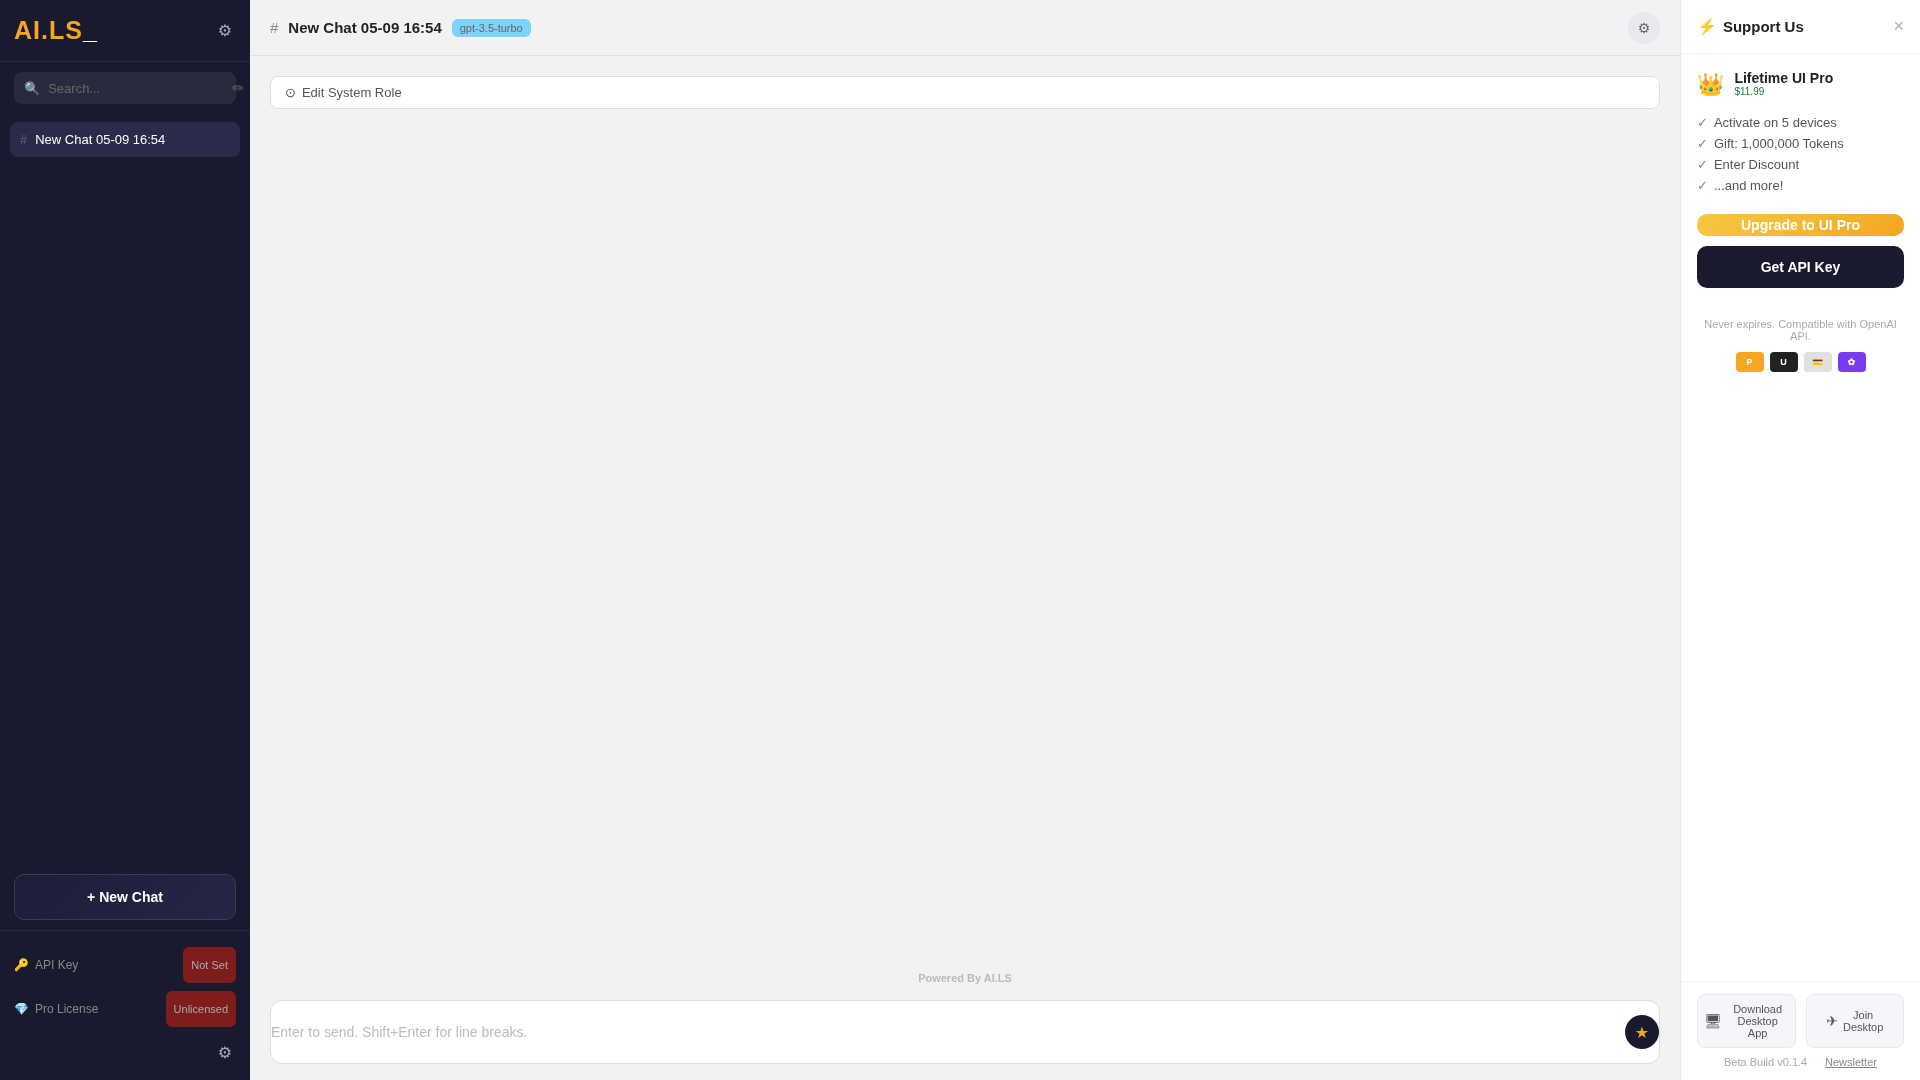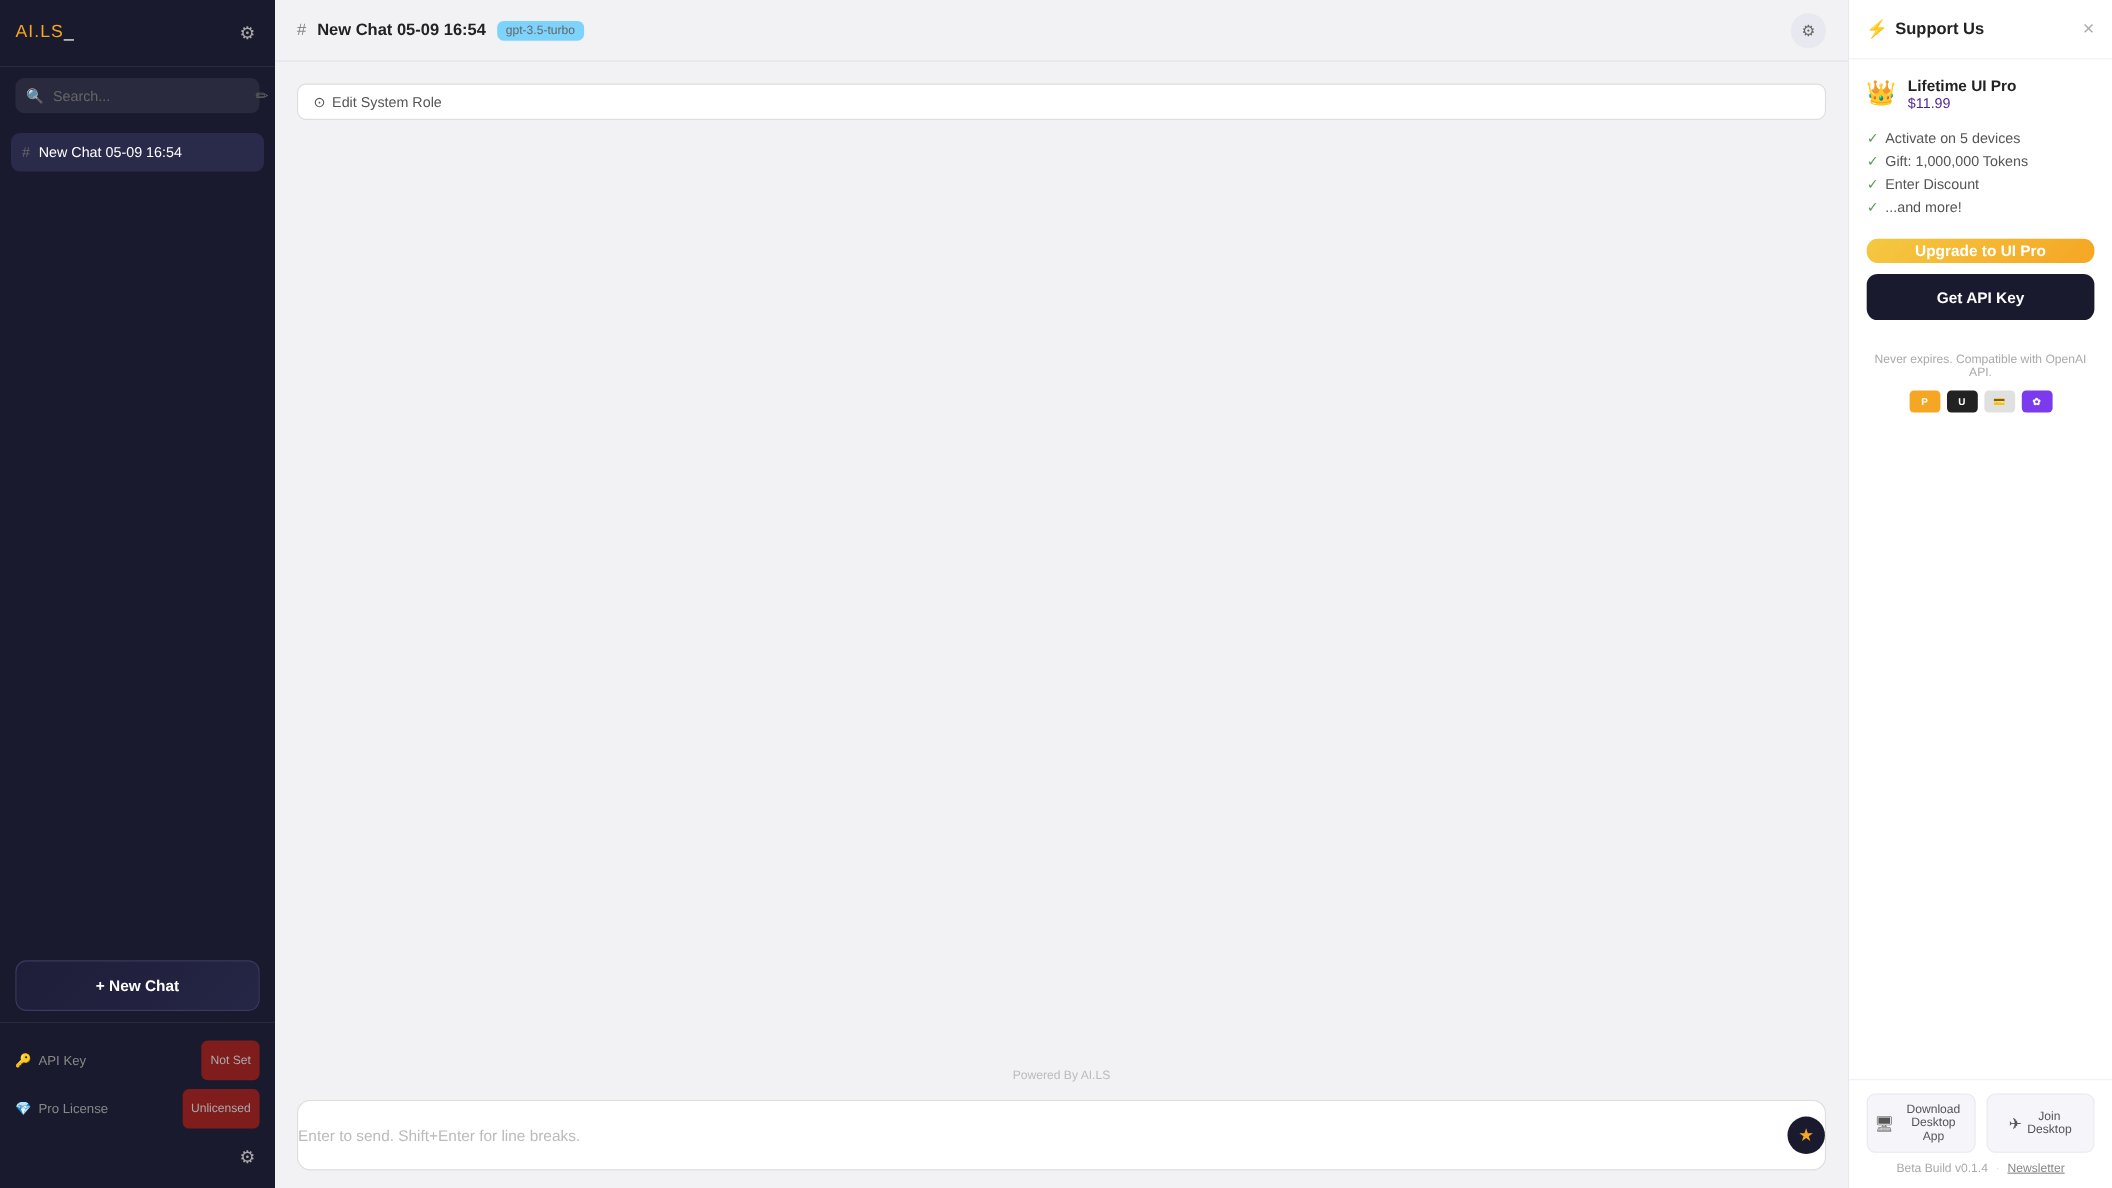--- a/index.html
+++ b/index.html
@@ -16,22 +16,22 @@
       position: relative;
     }
     .sidebar-header {
       display: flex;
       align-items: center;
       justify-content: space-between;
       padding: 16px 14px;
       border-bottom: 1px solid #2a2a3e;
     }
     .logo {
-      font-size: 16px;
-      font-weight: normal;
+      font-size: 25px;
+      font-weight: bold;
       color: #f5a623;
       letter-spacing: 1px;
     }
     .logo-dot { color: #fff; }
     .header-icons { display: flex; gap: 8px; }
     .icon-btn {
       background: none;
       border: none;
       color: #aaa;
       cursor: pointer;
@@ -179,20 +179,21 @@
       margin-bottom: 16px;
     }
 
     .chat-messages { flex: 1; }
 
     .powered-by {
       text-align: center;
       font-size: 11px;
       color: #bbb;
       padding: 8px 0 4px;
+      font-weight: bold;
     }
 
     .input-area {
       padding: 12px 20px 16px;
       background: #f2f2f5;
     }
     .input-box {
       display: flex;
       align-items: center;
       background: #fff;
@@ -259,21 +260,21 @@
     .support-body { padding: 16px; flex: 1; }
 
     .plan-card {
       display: flex;
       align-items: flex-start;
       gap: 10px;
       margin-bottom: 14px;
     }
     .crown-icon { font-size: 22px; color: #888; margin-top: 2px; }
     .plan-name { font-weight: 600; font-size: 14px; color: #222; }
-    .plan-price { font-size: 13px; color: #4c1d95; }
+    .plan-price { font-size: 10px; color: #15803d; }
 
     .feature-list { margin: 10px 0 18px; }
     .feature-item {
       display: flex;
       align-items: center;
       gap: 6px;
       font-size: 13px;
       color: #555;
       padding: 3px 0;
     }

